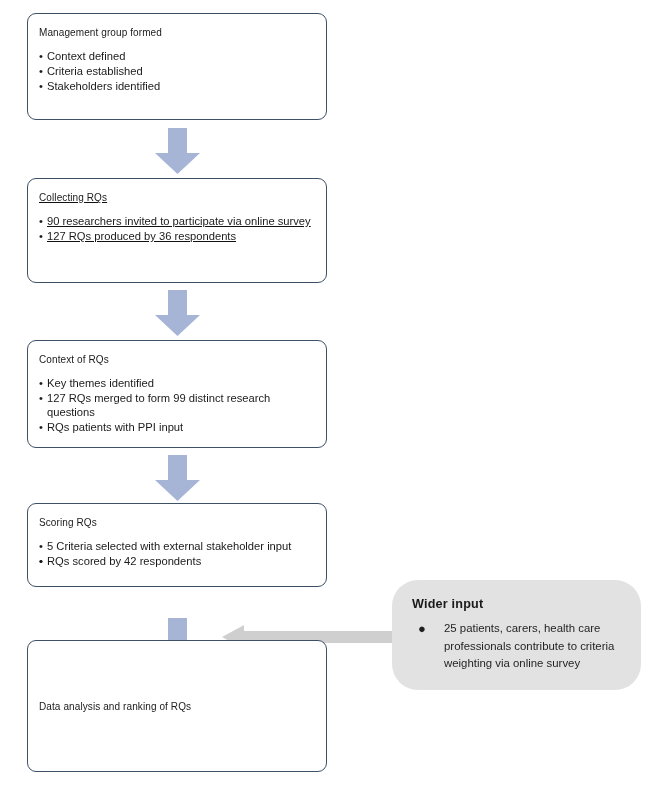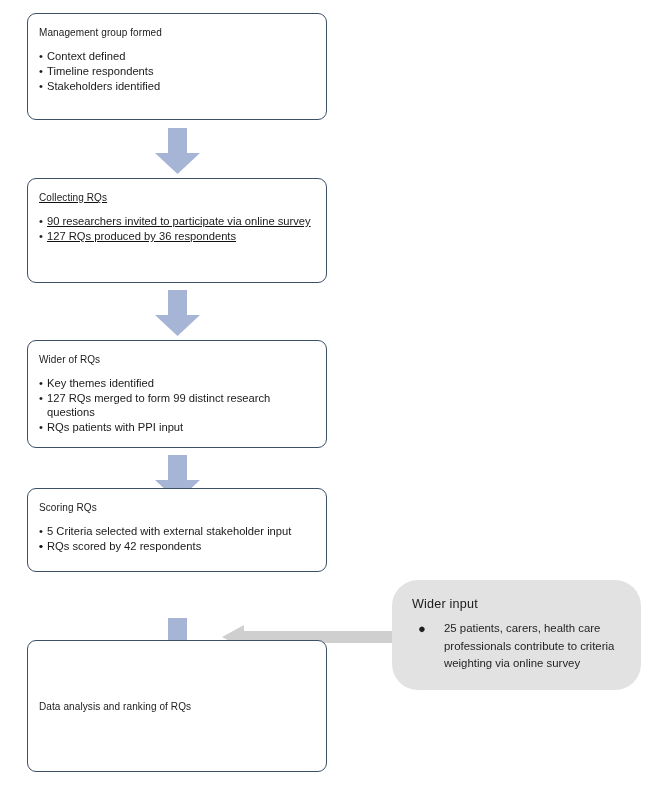--- a/index.html
+++ b/index.html
@@ -56,21 +56,21 @@
   .flow-list li .bullet-dot {
     position: absolute;
     left: 0;
     top: 0;
   }
 
   
   #box-1 { top: 13px;  height: 107px; }
   #box-2 { top: 178px; height: 105px; text-decoration: underline; }
   #box-3 { top: 340px; height: 108px; }
-  #box-4 { top: 488px; height: 84px; }
+  #box-4 { top: 503px; height: 84px; }
   #box-5 { top: 640px; height: 132px; }
 
   
   #box-5 {
     display: flex;
     align-items: center;
   }
   #box-5 .flow-title { margin: 0; }
 
   
@@ -94,21 +94,21 @@
     top: 580px;
     width: 249px;
     height: 110px;
     box-sizing: border-box;
     background: #e2e2e2;
     border-radius: 26px;
     padding: 17px 18px 0 20px;
   }
   #wider-input-box .panel-title {
     font-size: 12.6px;
-    font-weight: normal;
+    font-weight: bold;
     color: #1a1a1a;
     margin: 0 0 9px 0;
     letter-spacing: 0.2px;
   }
   #wider-input-box ul {
     list-style: none;
     margin: 0;
     padding: 0;
   }
   #wider-input-box li {
@@ -139,21 +139,21 @@
 </style>
 </head>
 <body>
 
 <div id="canvas">
 
   <div class="flow-box" id="box-1">
     <div class="flow-title">Management group formed</div>
     <ul class="flow-list">
       <li><span class="bullet-dot">•</span><span>Context defined</span></li>
-      <li><span class="bullet-dot">•</span><span>Timeline respondents</span></li>
+      <li><span class="bullet-dot">•</span><span>Criteria established</span></li>
       <li><span class="bullet-dot">•</span><span>Stakeholders identified</span></li>
     </ul>
   </div>
 
   <div class="down-arrow" id="arrow-1">
     <svg viewBox="0 0 45 46" xmlns="http://www.w3.org/2000/svg" aria-hidden="true">
       <polygon points="13,0 32,0 32,25 45,25 22.5,46 0,25 13,25" fill="#a6b4d6"></polygon>
     </svg>
   </div>
 
@@ -165,21 +165,21 @@
     </ul>
   </div>
 
   <div class="down-arrow" id="arrow-2">
     <svg viewBox="0 0 45 46" xmlns="http://www.w3.org/2000/svg" aria-hidden="true">
       <polygon points="13,0 32,0 32,25 45,25 22.5,46 0,25 13,25" fill="#a6b4d6"></polygon>
     </svg>
   </div>
 
   <div class="flow-box" id="box-3">
-    <div class="flow-title">Wider of RQs</div>
+    <div class="flow-title">Context of RQs</div>
     <ul class="flow-list">
       <li><span class="bullet-dot">•</span><span>Key themes identified</span></li>
       <li><span class="bullet-dot">•</span><span>127 RQs merged  to form 99 distinct research questions</span></li>
       <li><span class="bullet-dot">•</span><span>RQs patients with PPI input</span></li>
     </ul>
   </div>
 
   <div class="down-arrow" id="arrow-3">
     <svg viewBox="0 0 45 46" xmlns="http://www.w3.org/2000/svg" aria-hidden="true">
       <polygon points="13,0 32,0 32,25 45,25 22.5,46 0,25 13,25" fill="#a6b4d6"></polygon>

